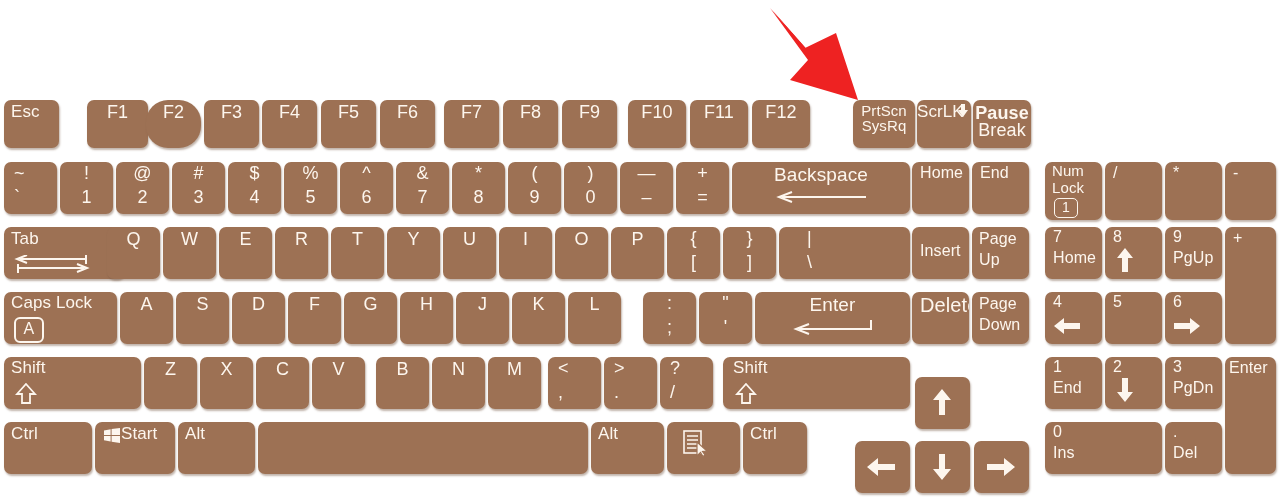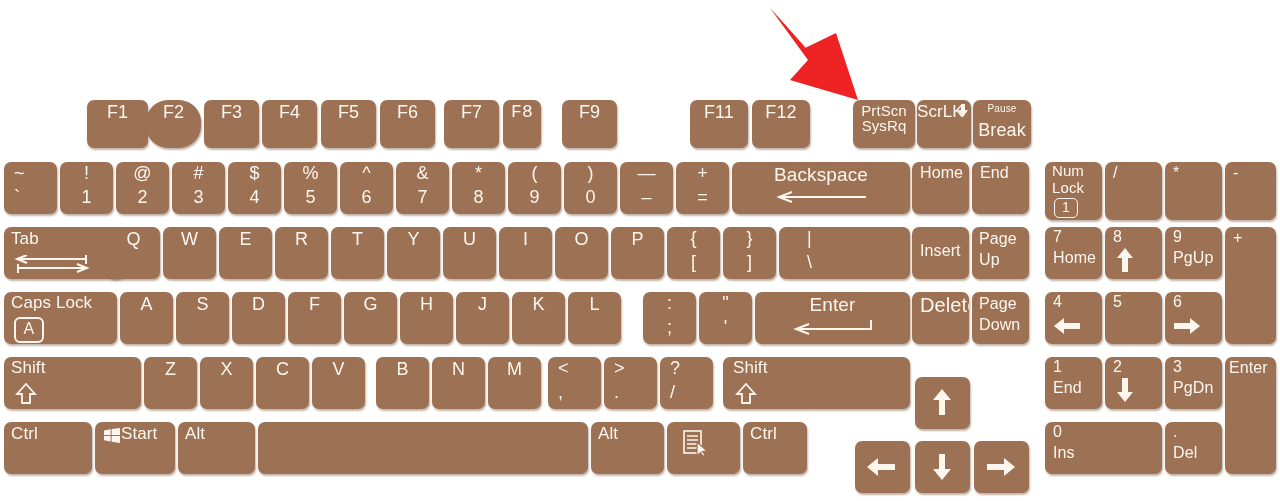--- a/index.html
+++ b/index.html
@@ -63,20 +63,23 @@
   .lbl-np-sub { left: 8px; top: 23px; font-size: 16px; }
   .lbl-sm { left: 8px; top: 3px; font-size: 15px; }
   .icon-svg { position: absolute; display: block; }
   #pointer-arrow { position: absolute; left: 0; top: 0; pointer-events: none; }
 </style>
 </head>
 <body>
 
 <div id="keyboard">
 
+  <div class="key" style="left:4px;top:100px;width:55px;height:48px;">
+    <span class="lbl lbl-tl">Esc</span>
+  </div>
 
   <div class="key" style="left:87px;top:100px;width:61px;height:48px;">
     <span class="lbl lbl-c">F1</span>
   </div>
   <div class="key" style="left:146px;top:100px;width:55px;height:48px;border-radius:22px;">
     <span class="lbl lbl-c">F2</span>
   </div>
   <div class="key" style="left:204px;top:100px;width:55px;height:48px;">
     <span class="lbl lbl-c">F3</span>
   </div>
@@ -85,25 +88,28 @@
   </div>
   <div class="key" style="left:321px;top:100px;width:55px;height:48px;">
     <span class="lbl lbl-c">F5</span>
   </div>
   <div class="key" style="left:380px;top:100px;width:55px;height:48px;">
     <span class="lbl lbl-c">F6</span>
   </div>
   <div class="key" style="left:444px;top:100px;width:55px;height:48px;">
     <span class="lbl lbl-c">F7</span>
   </div>
-  <div class="key" style="left:503px;top:100px;width:38px;height:48px;font-family:Liberation Mono, monospace;">
+  <div class="key" style="left:503px;top:100px;width:55px;height:48px;">
     <span class="lbl lbl-c">F8</span>
   </div>
   <div class="key" style="left:562px;top:100px;width:55px;height:48px;">
     <span class="lbl lbl-c">F9</span>
+  </div>
+  <div class="key" style="left:628px;top:100px;width:58px;height:48px;">
+    <span class="lbl lbl-c">F10</span>
   </div>
   <div class="key" style="left:690px;top:100px;width:58px;height:48px;">
     <span class="lbl lbl-c">F11</span>
   </div>
   <div class="key" style="left:752px;top:100px;width:58px;height:48px;">
     <span class="lbl lbl-c">F12</span>
   </div>
 
   <div class="key" style="left:853px;top:100px;width:62px;height:48px;">
     <span class="lbl lbl-stack">PrtScn</span>
@@ -112,21 +118,21 @@
 
   <div class="key" style="left:917px;top:100px;width:54px;height:48px;">
     <span class="lbl" style="left:0;top:3px;font-size:17px;">ScrLK</span>
     <svg class="icon-svg" style="left:40px;top:4px;" width="12" height="14" viewBox="0 0 12 14">
       <rect x="4" y="0" width="4" height="7" fill="#fdf6ee"></rect>
       <polygon points="1,6 11,6 6,13" fill="#fdf6ee"></polygon>
     </svg>
   </div>
 
   <div class="key" style="left:973px;top:100px;width:58px;height:48px;">
-    <span class="lbl lbl-stack" style="font-size:10px;">Pause</span>
+    <span class="lbl lbl-stack" style="font-size:18px;font-weight:bold;">Pause</span>
     <span class="lbl lbl-stack" style="top:20px;font-size:18px;">Break</span>
   </div>
 
   <div class="key" style="left:4px;top:162px;width:53px;height:52px;">
     <span class="lbl lbl-up">~</span>
     <span class="lbl lbl-lo">`</span>
   </div>
   <div class="key" style="left:60px;top:162px;width:53px;height:52px;">
     <span class="lbl lbl-up-c">!</span>
     <span class="lbl lbl-lo-c">1</span>

